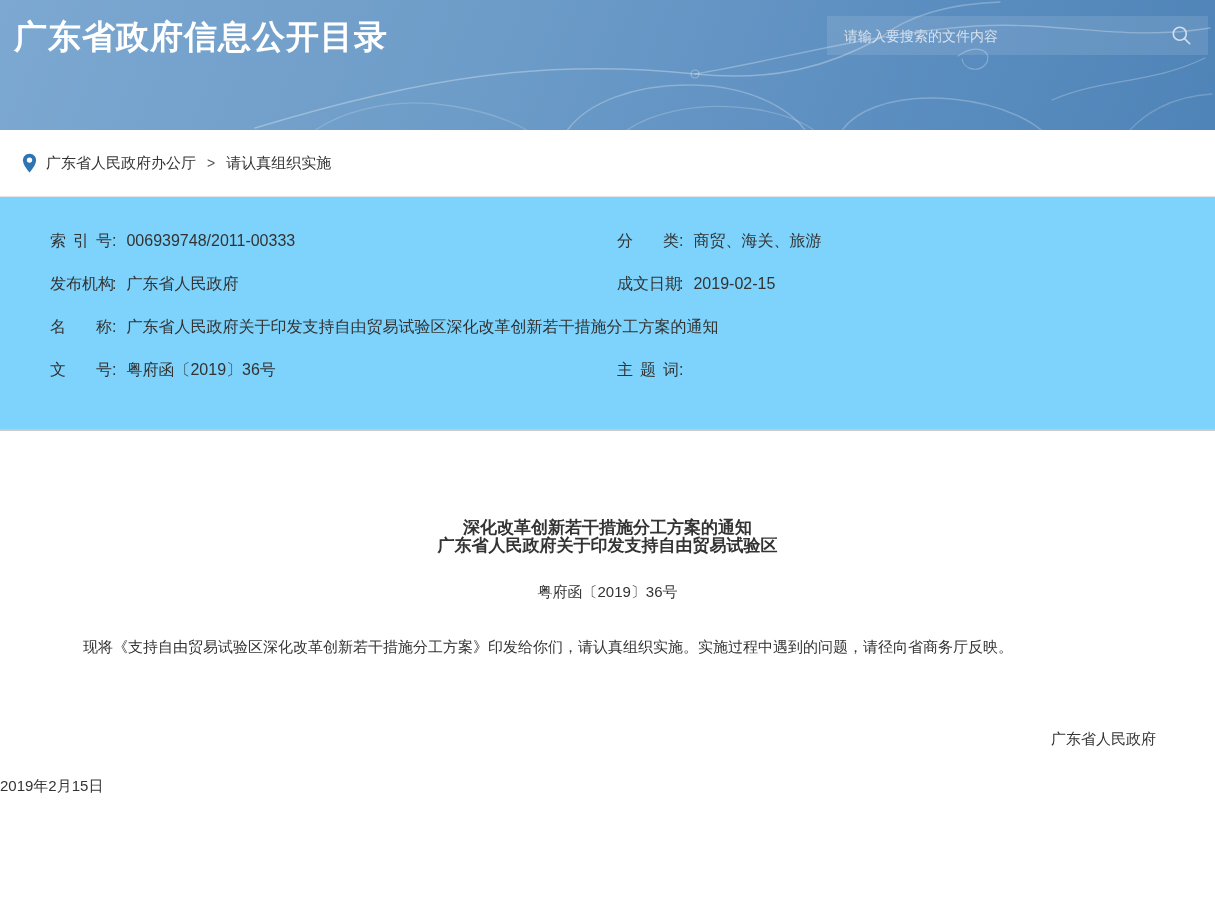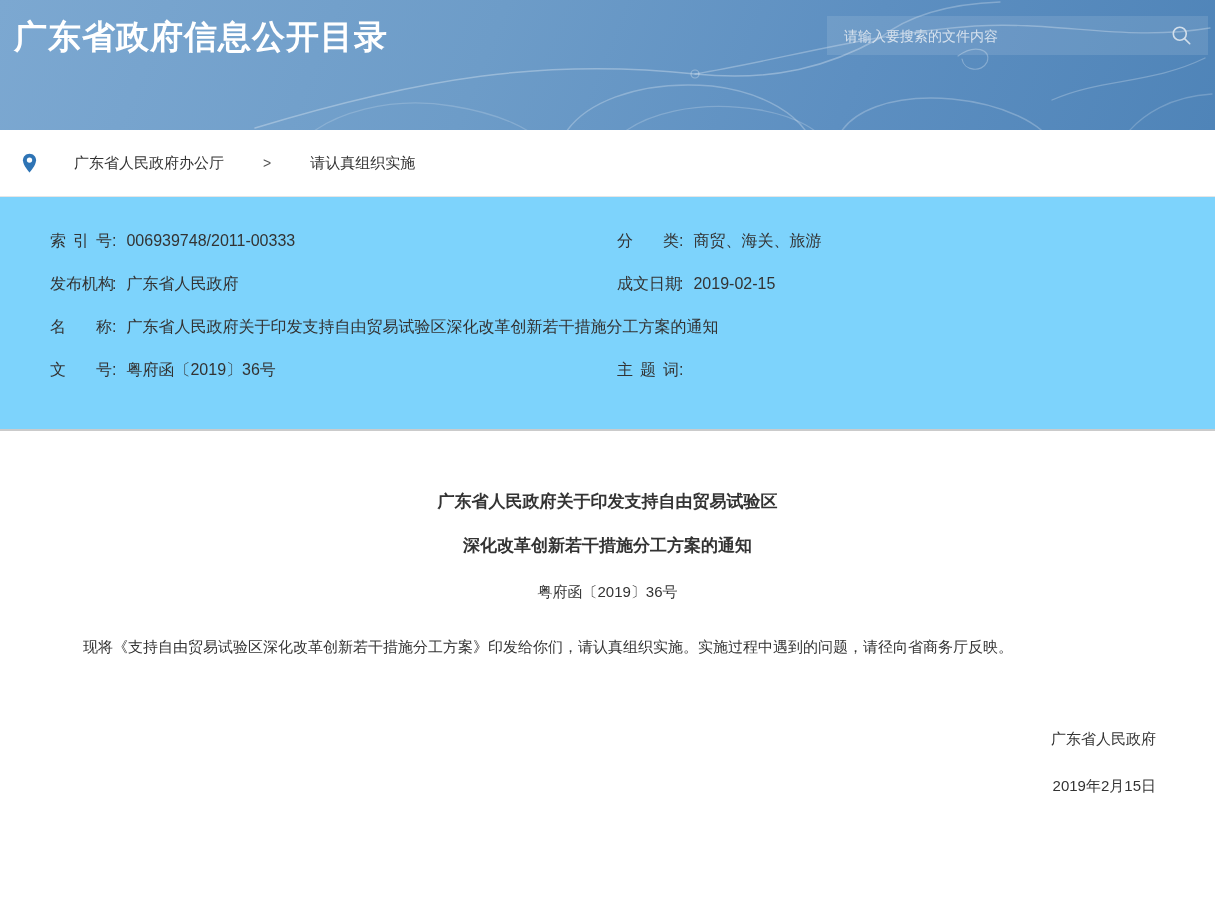--- a/index.html
+++ b/index.html
@@ -66,21 +66,20 @@
   }
 
   
   .breadcrumb-bar {
     height: 67px;
     display: flex;
     align-items: center;
     padding-left: 22px;
     border-bottom: 1px solid #e6e6e6;
     background: #ffffff;
-    gap: 28px;
   }
   .pin-icon { width: 15px; height: 20px; margin-right: 9px; display: block; }
   .crumb { font-size: 15px; color: #333333; cursor: pointer; text-decoration: none; }
   .crumb-sep { font-size: 14px; color: #555555; margin: 0 11px; }
 
   
   .metadata {
     padding: 34px 0 0 50px;
     height: 234px;
     border-bottom: 2px solid #cbcbcb;
@@ -103,21 +102,21 @@
   .meta-value { color: #333333; white-space: nowrap; }
 
   
   .doc { padding-top: 62px; background: #ffffff; font-size: 15px; }
   .doc-title { text-align: center; font-size: 17px; font-weight: bold; color: #333333; line-height: 18px; }
   .doc-title.line2 { margin-top: 26px; }
   .doc-number { text-align: center; font-size: 15px; color: #333333; margin-top: 28px; line-height: 18px; }
   .doc-salutation { margin-top: 71px; padding: 0 60px 0 50px; line-height: 19px; }
   .doc-body { margin-top: 36px; padding: 0 60px 0 50px; text-indent: 2.2em; line-height: 19px; }
   .doc-issuer { margin-top: 73px; padding-right: 59px; text-align: right; line-height: 19px; }
-  .doc-date { margin-top: 28px; padding-right: 59px; text-align: right; line-height: 19px; }
+  .doc-date { margin-top: 28px; padding-right: 59px; line-height: 19px; }
 </style>
 </head>
 <body>
 
 <div class="header">
   <svg class="flower-art" viewBox="0 0 1215 143" fill="none" xmlns="http://www.w3.org/2000/svg">
     <g stroke="#ffffff" fill="none" stroke-linecap="round">
       <path d="M255 128 C 420 78 545 58 695 74 C 775 82 830 66 880 38" stroke-opacity="0.30" stroke-width="1.5"></path>
       <path d="M695 74 C 790 58 865 34 975 26 C 1060 21 1125 42 1210 28" stroke-opacity="0.28" stroke-width="1.4"></path>
       <path d="M560 143 C 578 102 640 80 712 86 C 764 92 802 116 812 143" stroke-opacity="0.26" stroke-width="1.5"></path>
@@ -201,21 +200,21 @@
     <div class="meta-cell-right">
       <span class="meta-label">主题词</span>
         <span class="meta-colon">:</span>
       <span class="meta-value"></span>
     </div>
   </div>
 
 </div>
 
 <div class="doc">
+  <div class="doc-title line2">深化改革创新若干措施分工方案的通知</div>
   <div class="doc-title line1">广东省人民政府关于印发支持自由贸易试验区</div>
-  <div class="doc-title line2">深化改革创新若干措施分工方案的通知</div>
   <div class="doc-number">粤府函〔2019〕36号</div>
 
   <p class="doc-body">现将《支持自由贸易试验区深化改革创新若干措施分工方案》印发给你们，请认真组织实施。实施过程中遇到的问题，请径向省商务厅反映。</p>
 
   <div class="doc-issuer">广东省人民政府</div>
   <div class="doc-date">2019年2月15日</div>
 </div>
 
 </body></html>

